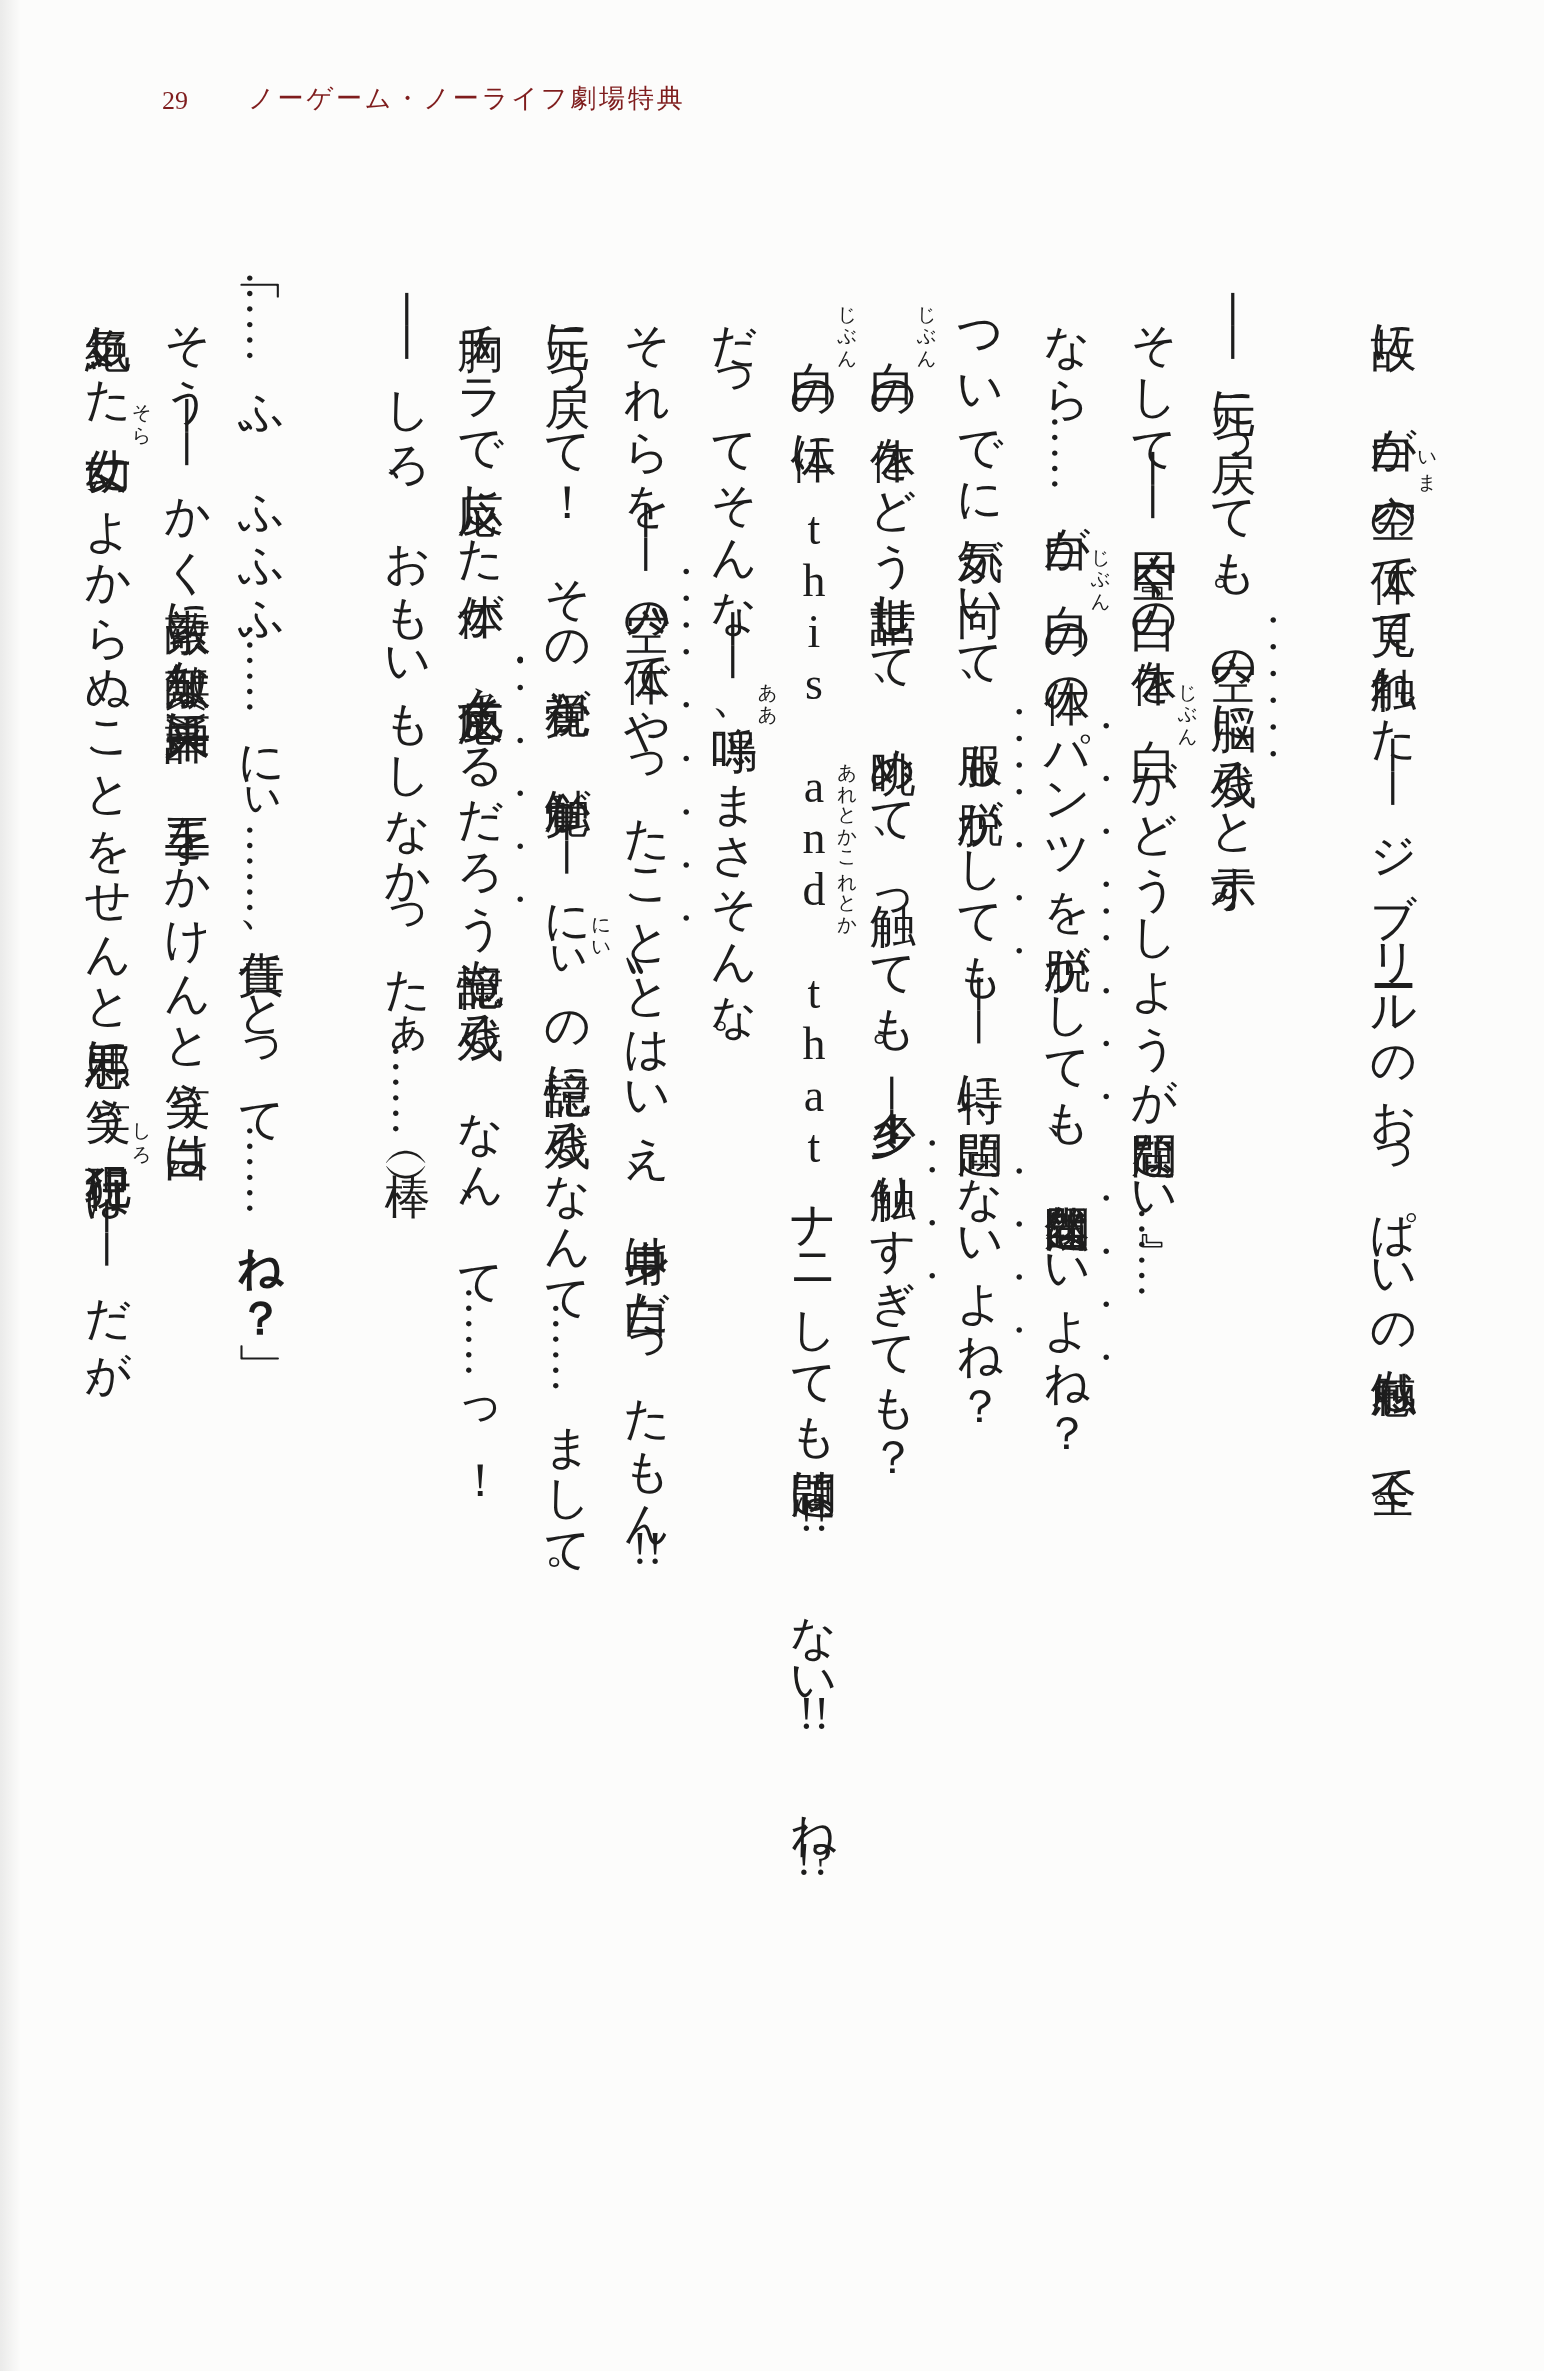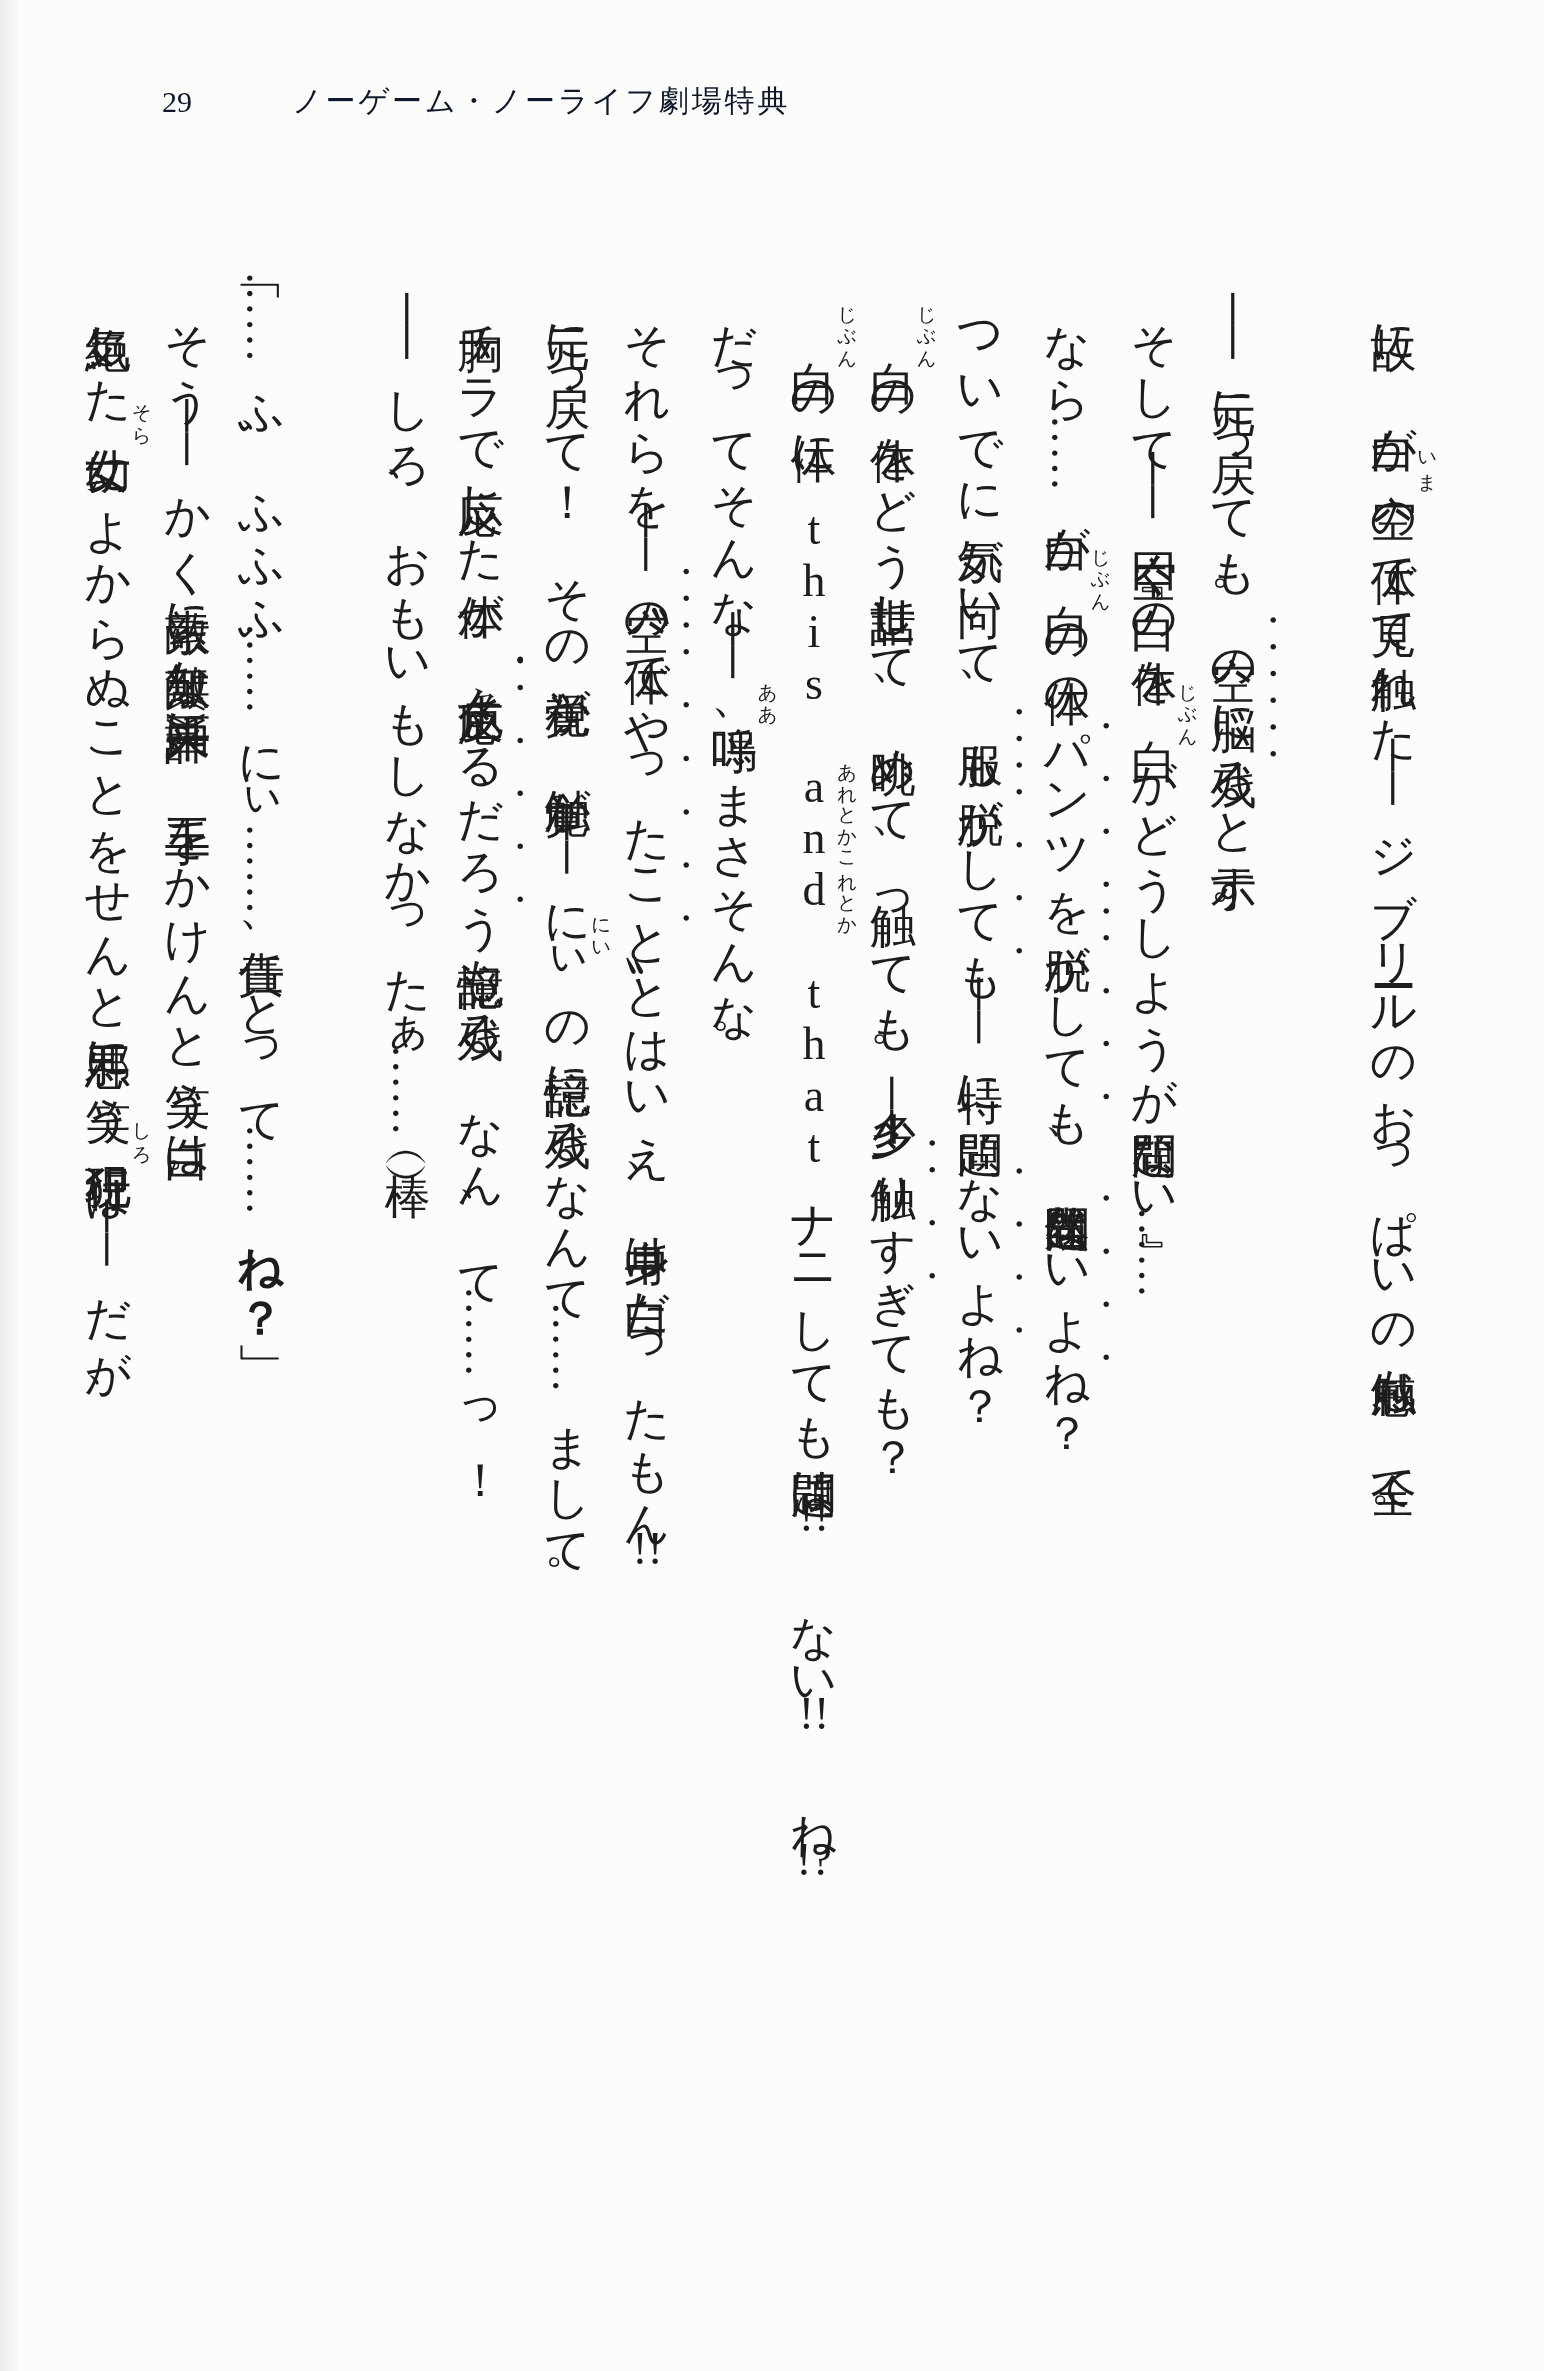--- a/index.html
+++ b/index.html
@@ -13,25 +13,25 @@
 
   
   .scan-gutter {
     position: absolute; left: 0; top: 0; bottom: 0; width: 21px;
     background: linear-gradient(to right, rgba(0,0,0,0.07), rgba(0,0,0,0));
     pointer-events: none;
   }
 
   .page-header {
     position: absolute; top: 81px; left: 162px;
-    display: flex; align-items: center; gap: 60px;
-    color: #0f172a;
-    font-size: 30px;
+    display: flex; align-items: flex-end; gap: 60px;
+    color: #7f1d1d;
+    font-size: 26px;
   }
-  .page-header .running-title { letter-spacing: 2.9px; margin-left: 40px; }
+  .page-header .running-title { letter-spacing: 2.9px; }
 
   .text-block {
     position: absolute;
     top: 247px; right: 108px;
     width: 1274px; height: 1979px;
     writing-mode: vertical-rl;
     text-orientation: mixed;
     font-size: 46px;
     line-height: 73px;
     letter-spacing: 0.5px;

